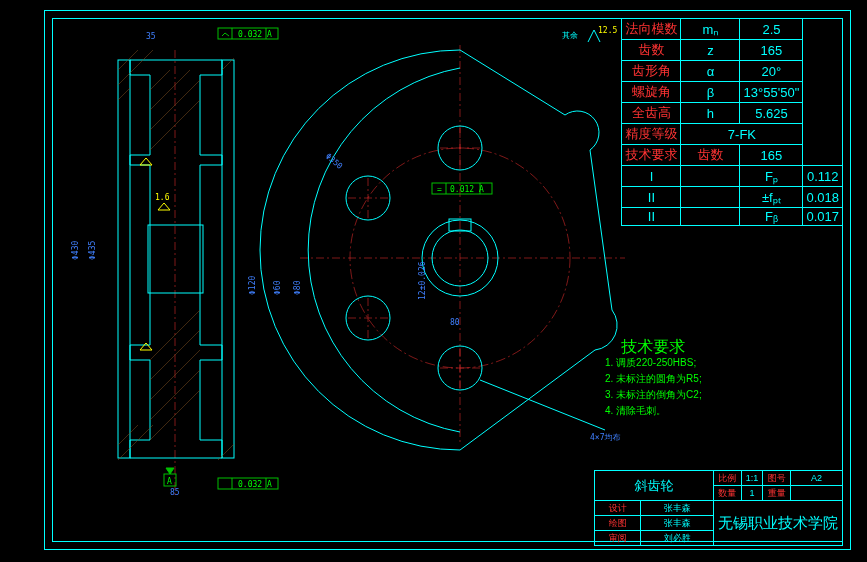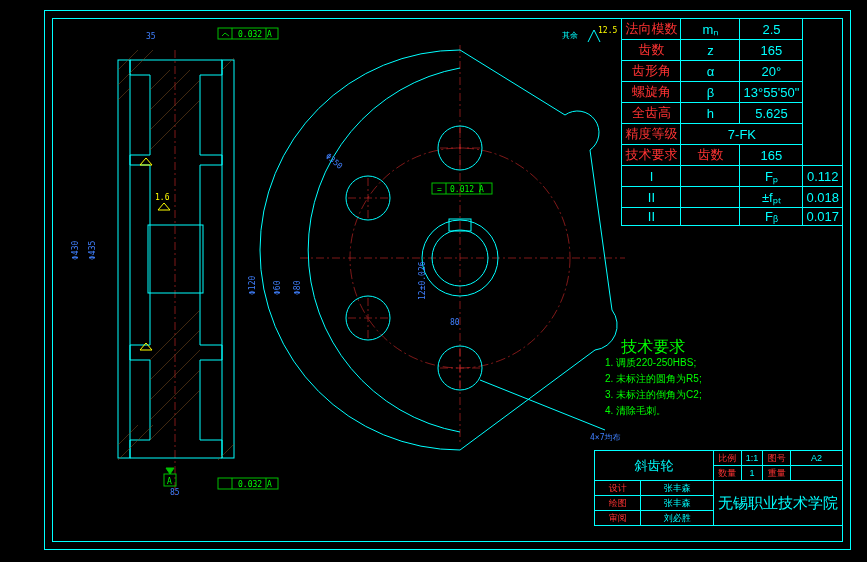--- a/index.html
+++ b/index.html
@@ -16,21 +16,21 @@
   .green-stroke { stroke:#00c000; fill:none; stroke-width:1; stroke-dasharray:3 2; }
   .hatch { stroke:#805020; stroke-width:0.5; fill:none; }
   .center { stroke:#ff3333; stroke-width:0.5; stroke-dasharray:8 3 2 3; fill:none; }
   
   .param-table { position:absolute; right:24px; top:18px; border-collapse:collapse; font-size:13px; color:#00ffff; }
   .param-table td { border:1px solid #00ffff; padding:1px 3px; text-align:center; height:11px; }
   .param-table .lbl { color:#ff3333; min-width:52px; }
   .param-table .sym { color:#00ffff; min-width:26px;text-align:center; }
   .param-table .val { color:#00ffff; min-width:56px;margin-left:45px; }
   
-  .title-block { position:absolute; right:24px; bottom:36px; border-collapse:collapse; font-size:9px; color:#ff3333; }
+  .title-block { position:absolute; right:24px; bottom:16px; border-collapse:collapse; font-size:9px; color:#ff3333; }
   .title-block td { border:1px solid #00ffff; padding:0 4px; text-align:center; height:14px; }
   .title-block .v { color:#00ffff; }
   
   .tech { position:absolute; left:605px; top:339px; font-size:10px; color:#00ff00; line-height:16px; }
 </style>
 </head>
 <body>
 
 <div class="frame">
   <div class="border-outer"></div>

